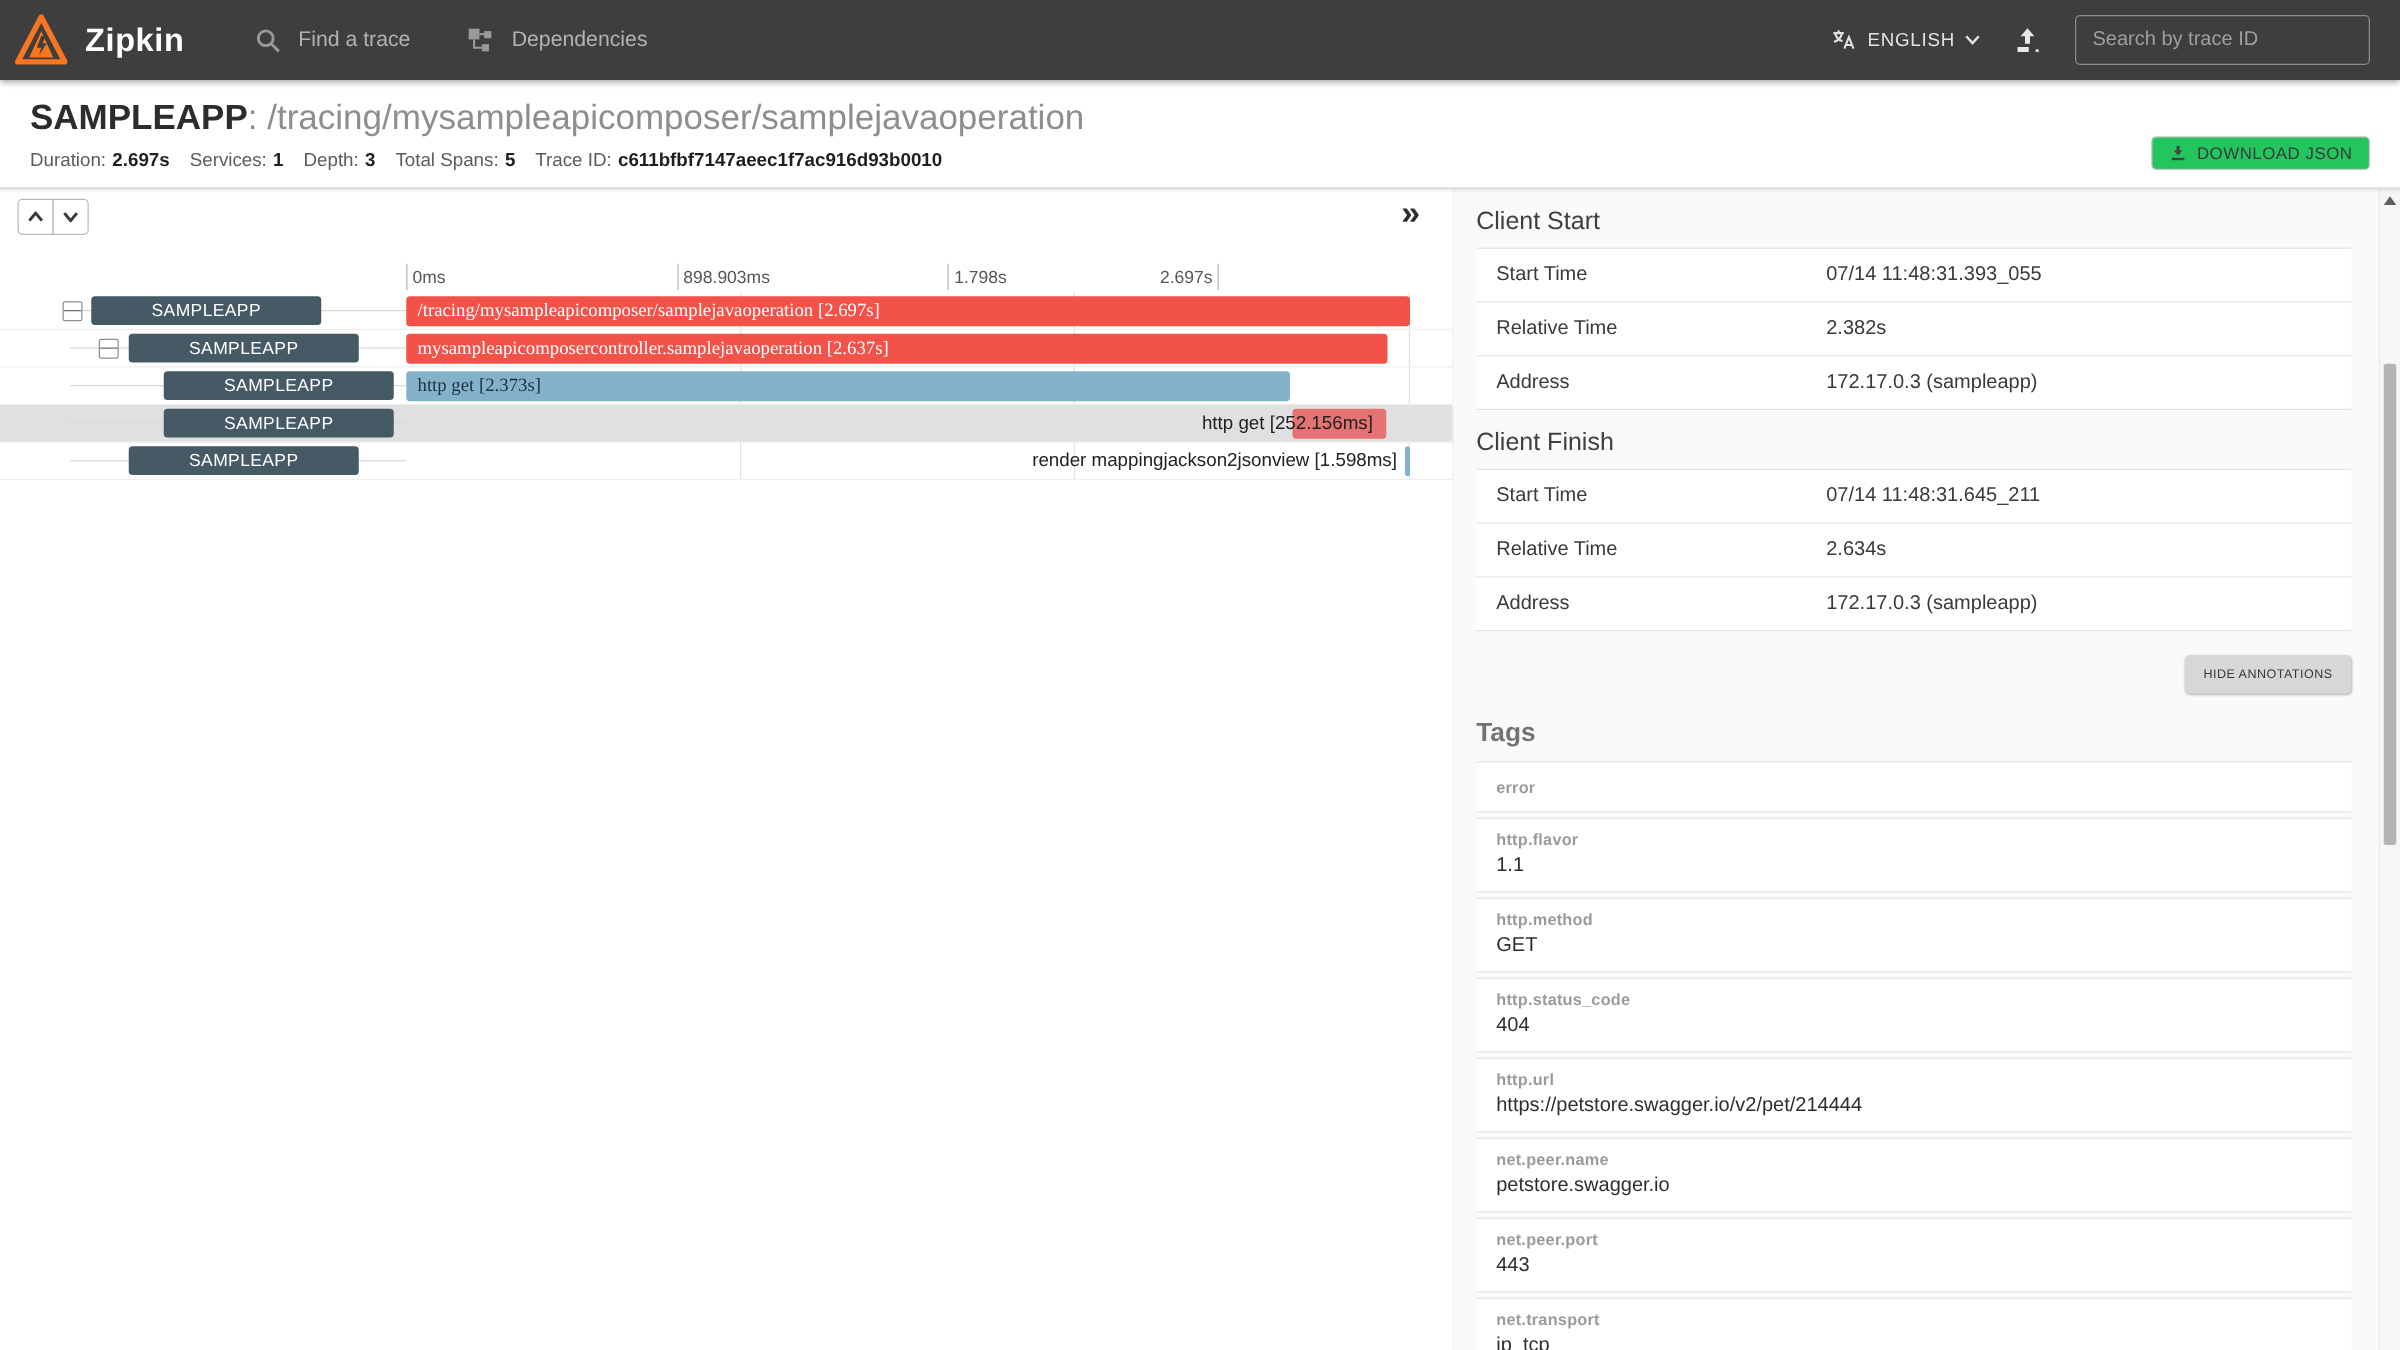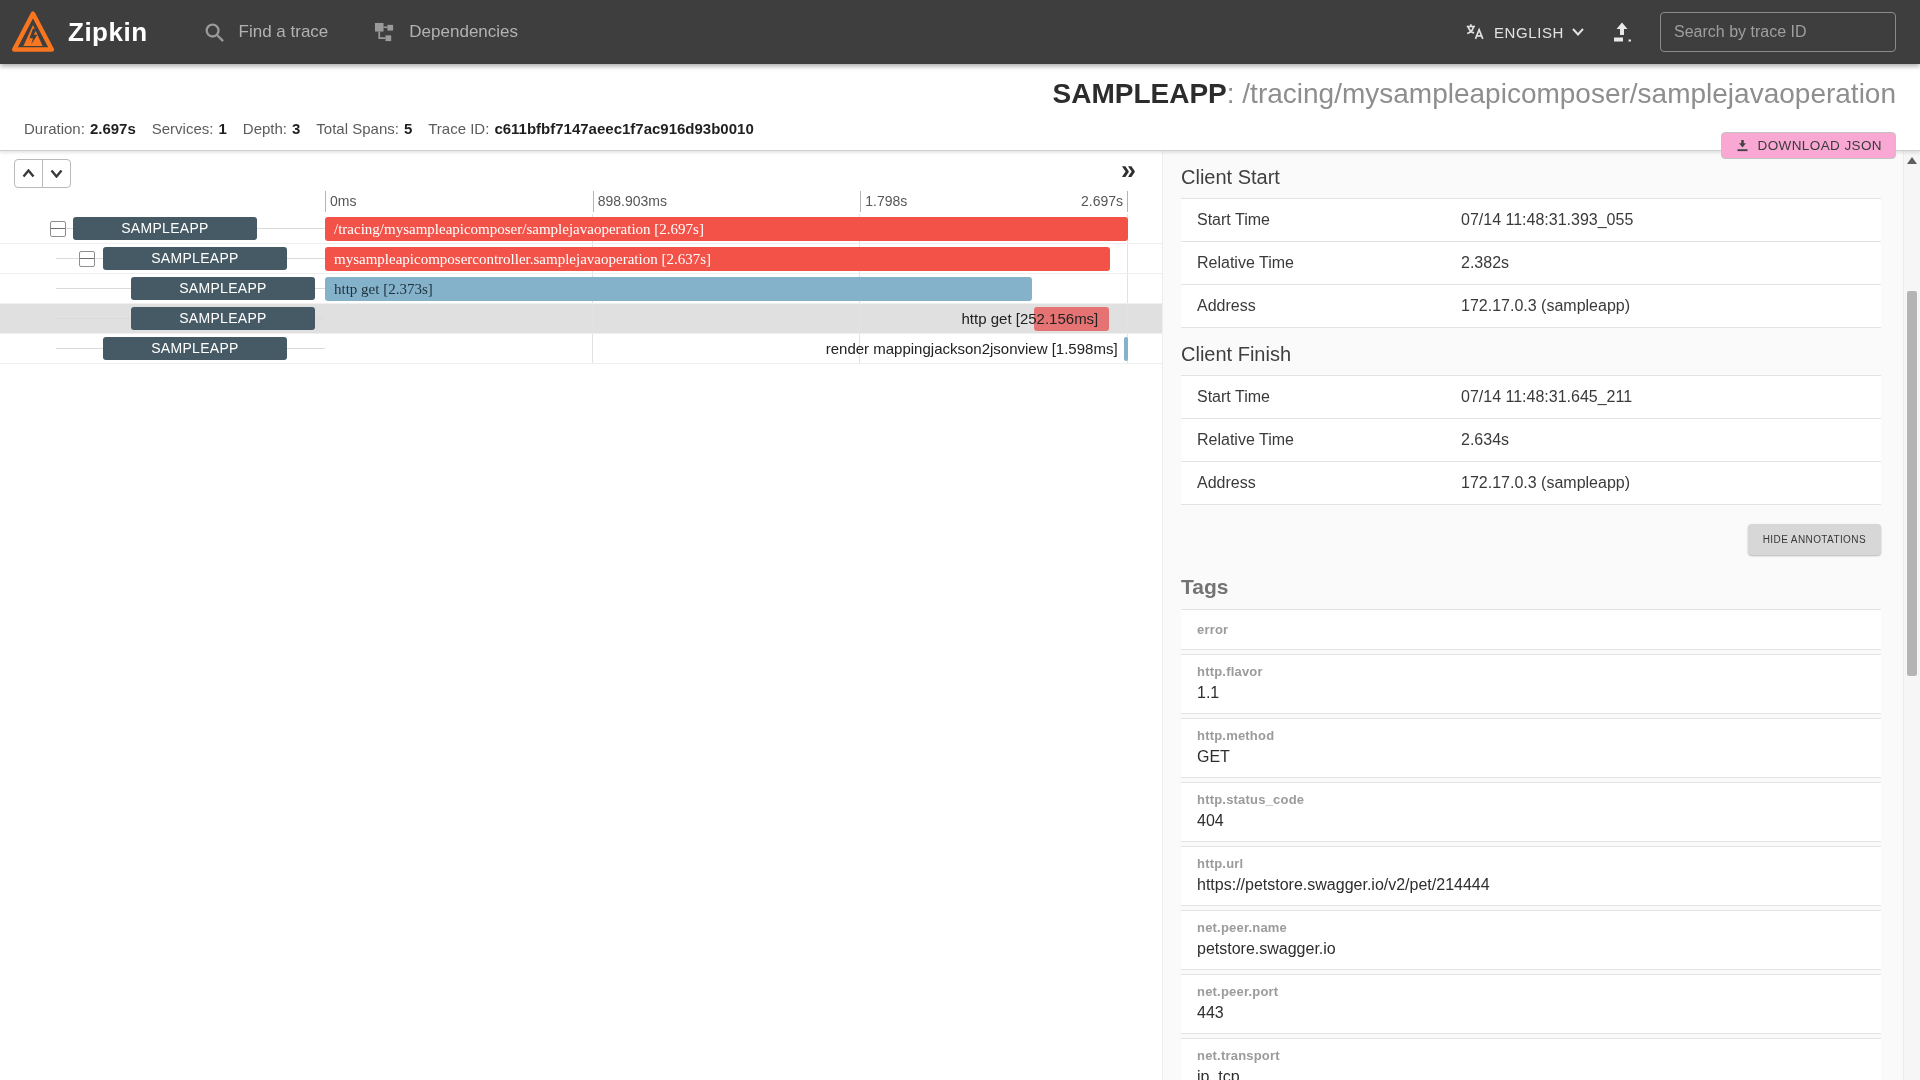--- a/index.html
+++ b/index.html
@@ -19,45 +19,45 @@
     letter-spacing:.6px; cursor:pointer; }
   .upload-btn { cursor:pointer; display:flex; align-items:center; }
   .trace-search { width:236px; height:40px; background:#3e3e3e; border:1px solid #8a8a8a;
     border-radius:4px; color:#eee; font-size:16px; padding:0 13px; outline:none;
     font-family:"Liberation Sans", sans-serif; }
   .trace-search::placeholder { color:#9f9f9f; }
 
   
   .trace-header { position:relative; padding:12px 24px 0 24px; border-bottom:1px solid #cfcfcf;
     box-shadow:0 2px 3px rgba(0,0,0,.10); background:#fff; z-index:20; }
-  .trace-title { font-size:28px; color:#8e8e8e; line-height:1.25; font-weight:normal;text-align:right; }
+  .trace-title { font-size:28px; color:#8e8e8e; line-height:1.25; font-weight:normal; }
   .trace-title b { color:#2c2c2c; font-weight:bold; }
   .trace-summary { display:flex; align-items:center; gap:16px; margin:9px 0 13px 0; }
   .sum-item { font-size:15px; color:#5c5c5c; }
   .sum-item b { color:#1f1f1f; margin-left:5px; font-weight:bold; }
   .download-btn { position:absolute; right:24px; top:45px; display:flex; align-items:center; gap:8px;
-    border:1px solid #c3c3c3; background:#f9a8d4; border-radius:4px; padding:5px 13px;
-    font-size:13.5px; color:#3a3a3a; letter-spacing:.4px; cursor:pointer; font-weight:normal;margin-top:23px; }
+    border:1px solid #c3c3c3; background:#22c55e; border-radius:4px; padding:5px 13px;
+    font-size:13.5px; color:#3a3a3a; letter-spacing:.4px; cursor:pointer; font-weight:normal; }
 
   
   .content { display:flex; height:943px; position:relative; }
   .timeline-panel { width:1162px; background:#fff; position:relative; flex:0 0 auto; }
   .detail-panel { flex:1 1 auto; background:#fafafa; padding:0 22px 0 18px; overflow:hidden;
     border-left:1px solid #ededed; }
 
   
   .tl-header { height:40px; position:relative; }
   .nav-btns { position:absolute; top:8px; left:14px; display:flex; }
   .nav-btn { width:29px; height:29px; background:#fff; border:1px solid #b9b9b9; display:flex;
     align-items:center; justify-content:center; cursor:pointer; }
   .nav-btn:first-child { border-radius:4px 0 0 4px; }
   .nav-btn:last-child { border-radius:0 4px 4px 0; margin-left:-1px; }
   .collapse-tl { position:absolute; top:6px; right:26px; font-size:27px; font-weight:bold;
     color:#2f2f2f; cursor:pointer; line-height:1; }
-  .ruler { position:relative; margin-left:325px; width:803px; height:23px; }
+  .ruler { position:relative; margin-left:325px; width:650px; height:23px;margin-top:20px; }
   .tick { position:absolute; top:0; font-size:14px; color:#565656; height:21px; line-height:20px;
     white-space:nowrap; }
   .tick.t-left { border-left:1px solid #b5b5b5; padding-left:4px; }
   .tick.t-right { border-right:1px solid #b5b5b5; padding-right:4px; right:0; }
   .rows-wrap { position:relative; }
   .selected-bg { position:absolute; left:0; right:0; height:30px; background:#e0e0e0; z-index:0; }
   .gridlines { position:absolute; left:325px; width:803px; top:0; bottom:0; z-index:1; pointer-events:none; }
   .gridline { position:absolute; top:0; bottom:0; width:1px; background:#e2e2e2; }
   .span-row { position:relative; height:30px; border-bottom:1px solid #efefef; z-index:2; cursor:pointer; }
   .connector { position:absolute; left:56px; width:269px; top:14px; border-top:1px solid #dadada; }

